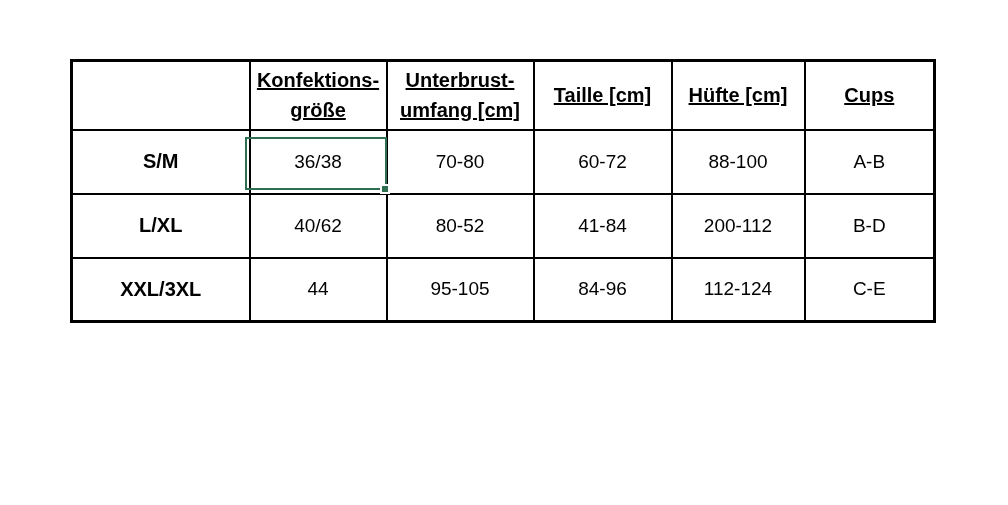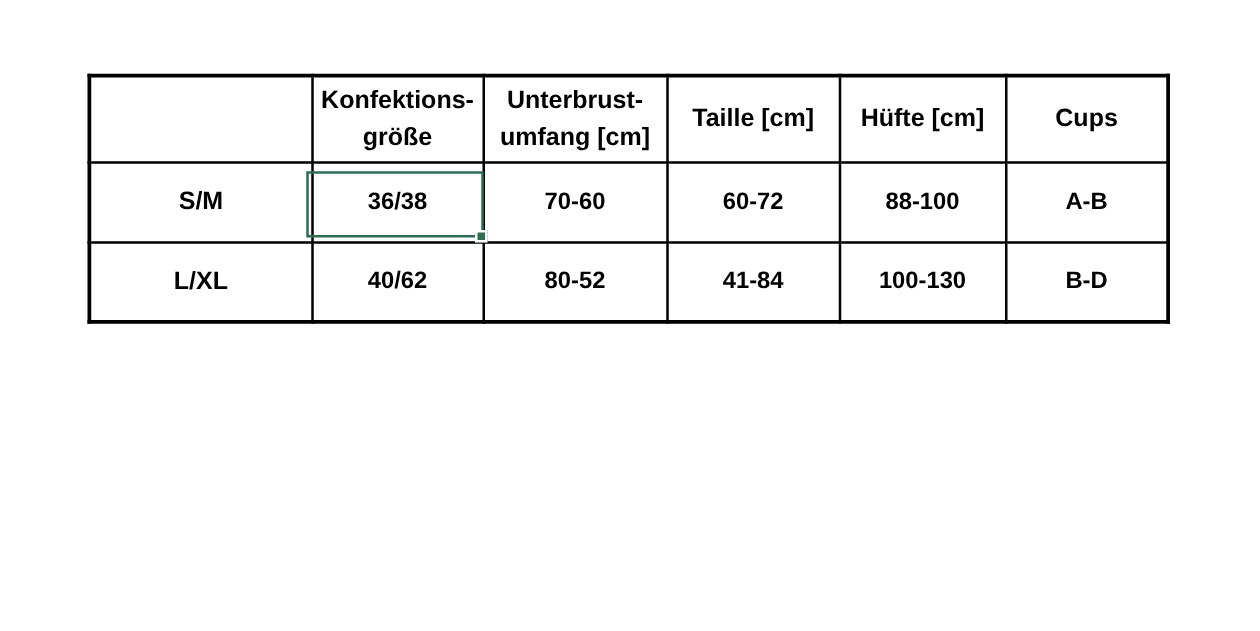--- a/index.html
+++ b/index.html
@@ -26,32 +26,32 @@
   }
   table.size-chart th,
   table.size-chart td {
     border: 2px solid #000000;
     text-align: center;
     vertical-align: middle;
     padding: 0;
     color: #000000;
     overflow: hidden;
   }
-  thead tr { height: 69px; }
+  thead tr { height: 69px; text-decoration: underline; }
   tbody tr { height: 64px; }
   thead th {
     font-size: 20px;
     font-weight: bold;
     line-height: 30px;
     border-bottom: 3px solid #000000;
   }
   thead th .hline { display: block; }
   td.data-cell {
     font-size: 19px;
-    font-weight: bold;
+    font-weight: normal;
   }
   td.row-label {
     font-size: 20px;
     font-weight: bold;
   }
   
   .sel-outline {
     position: absolute;
     left: 245px;
     top: 137px;
@@ -110,32 +110,40 @@
         <th>
           <span class="hline">Cups</span>
           <span class="hline"></span>
         </th>
       </tr>
     </thead>
     <tbody>
       <tr>
         <td class="row-label">S/M</td>
         <td class="data-cell">36/38</td>
-        <td class="data-cell">70-60</td>
+        <td class="data-cell">70-80</td>
         <td class="data-cell">60-72</td>
         <td class="data-cell">88-100</td>
         <td class="data-cell">A-B</td>
       </tr>
       <tr>
         <td class="row-label">L/XL</td>
         <td class="data-cell">40/62</td>
         <td class="data-cell">80-52</td>
         <td class="data-cell">41-84</td>
-        <td class="data-cell">100-130</td>
+        <td class="data-cell">200-112</td>
         <td class="data-cell">B-D</td>
+      </tr>
+      <tr>
+        <td class="row-label">XXL/3XL</td>
+        <td class="data-cell">44</td>
+        <td class="data-cell">95-105</td>
+        <td class="data-cell">84-96</td>
+        <td class="data-cell">112-124</td>
+        <td class="data-cell">C-E</td>
       </tr>
     </tbody>
   </table>
 
   <div class="sel-outline" style="border-color: rgb(46, 110, 81);"></div>
   <div class="sel-handle" style="background: rgb(46, 110, 81);"></div>
 
 </div>
 
 </body></html>

